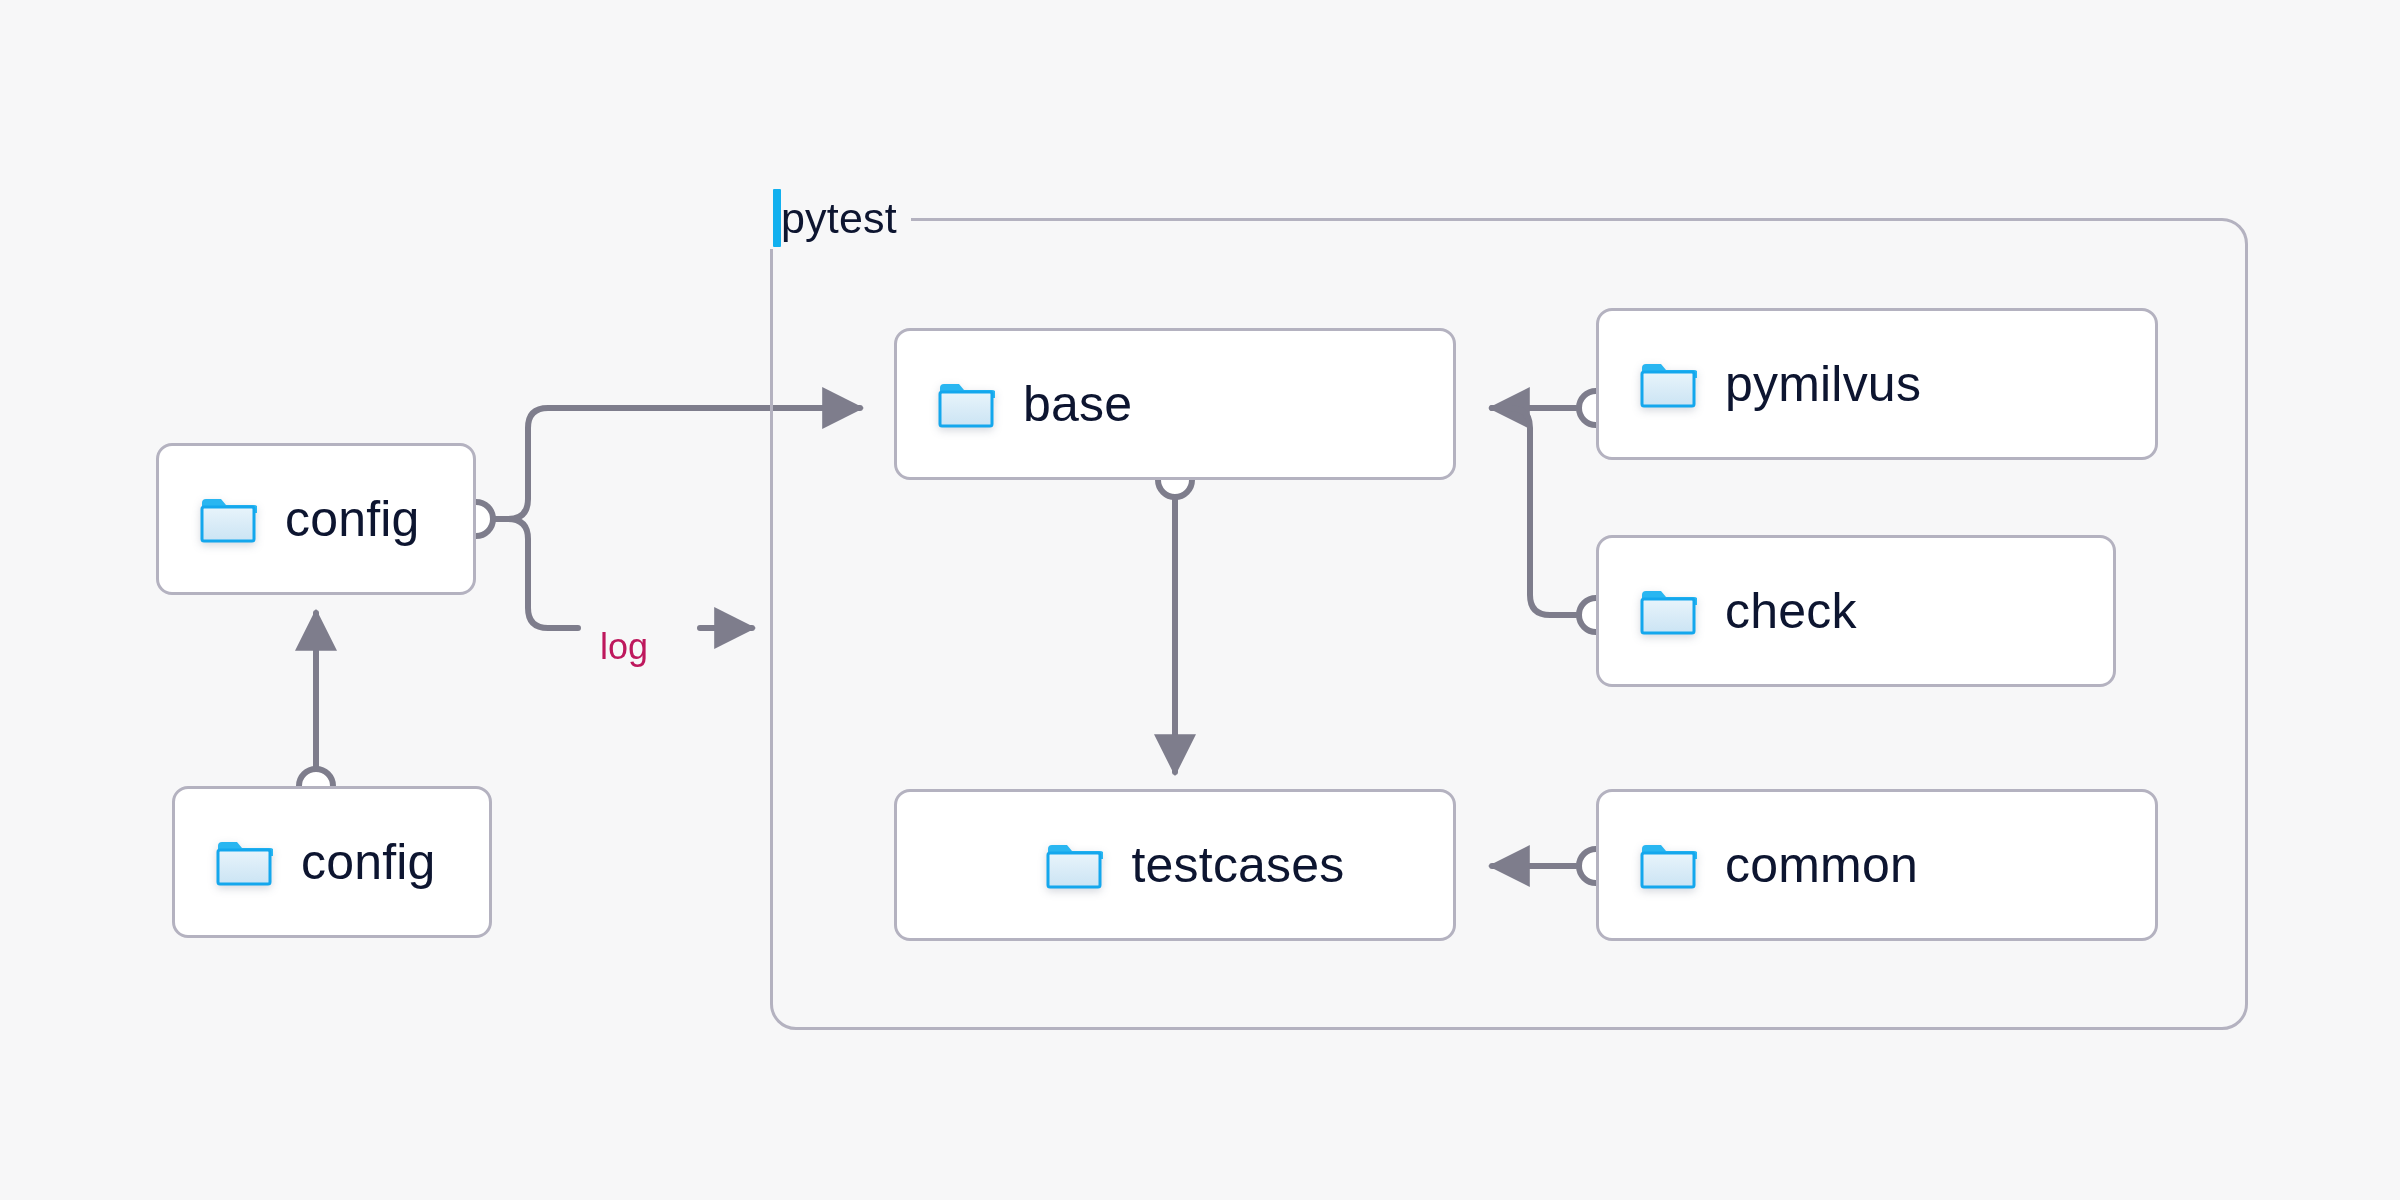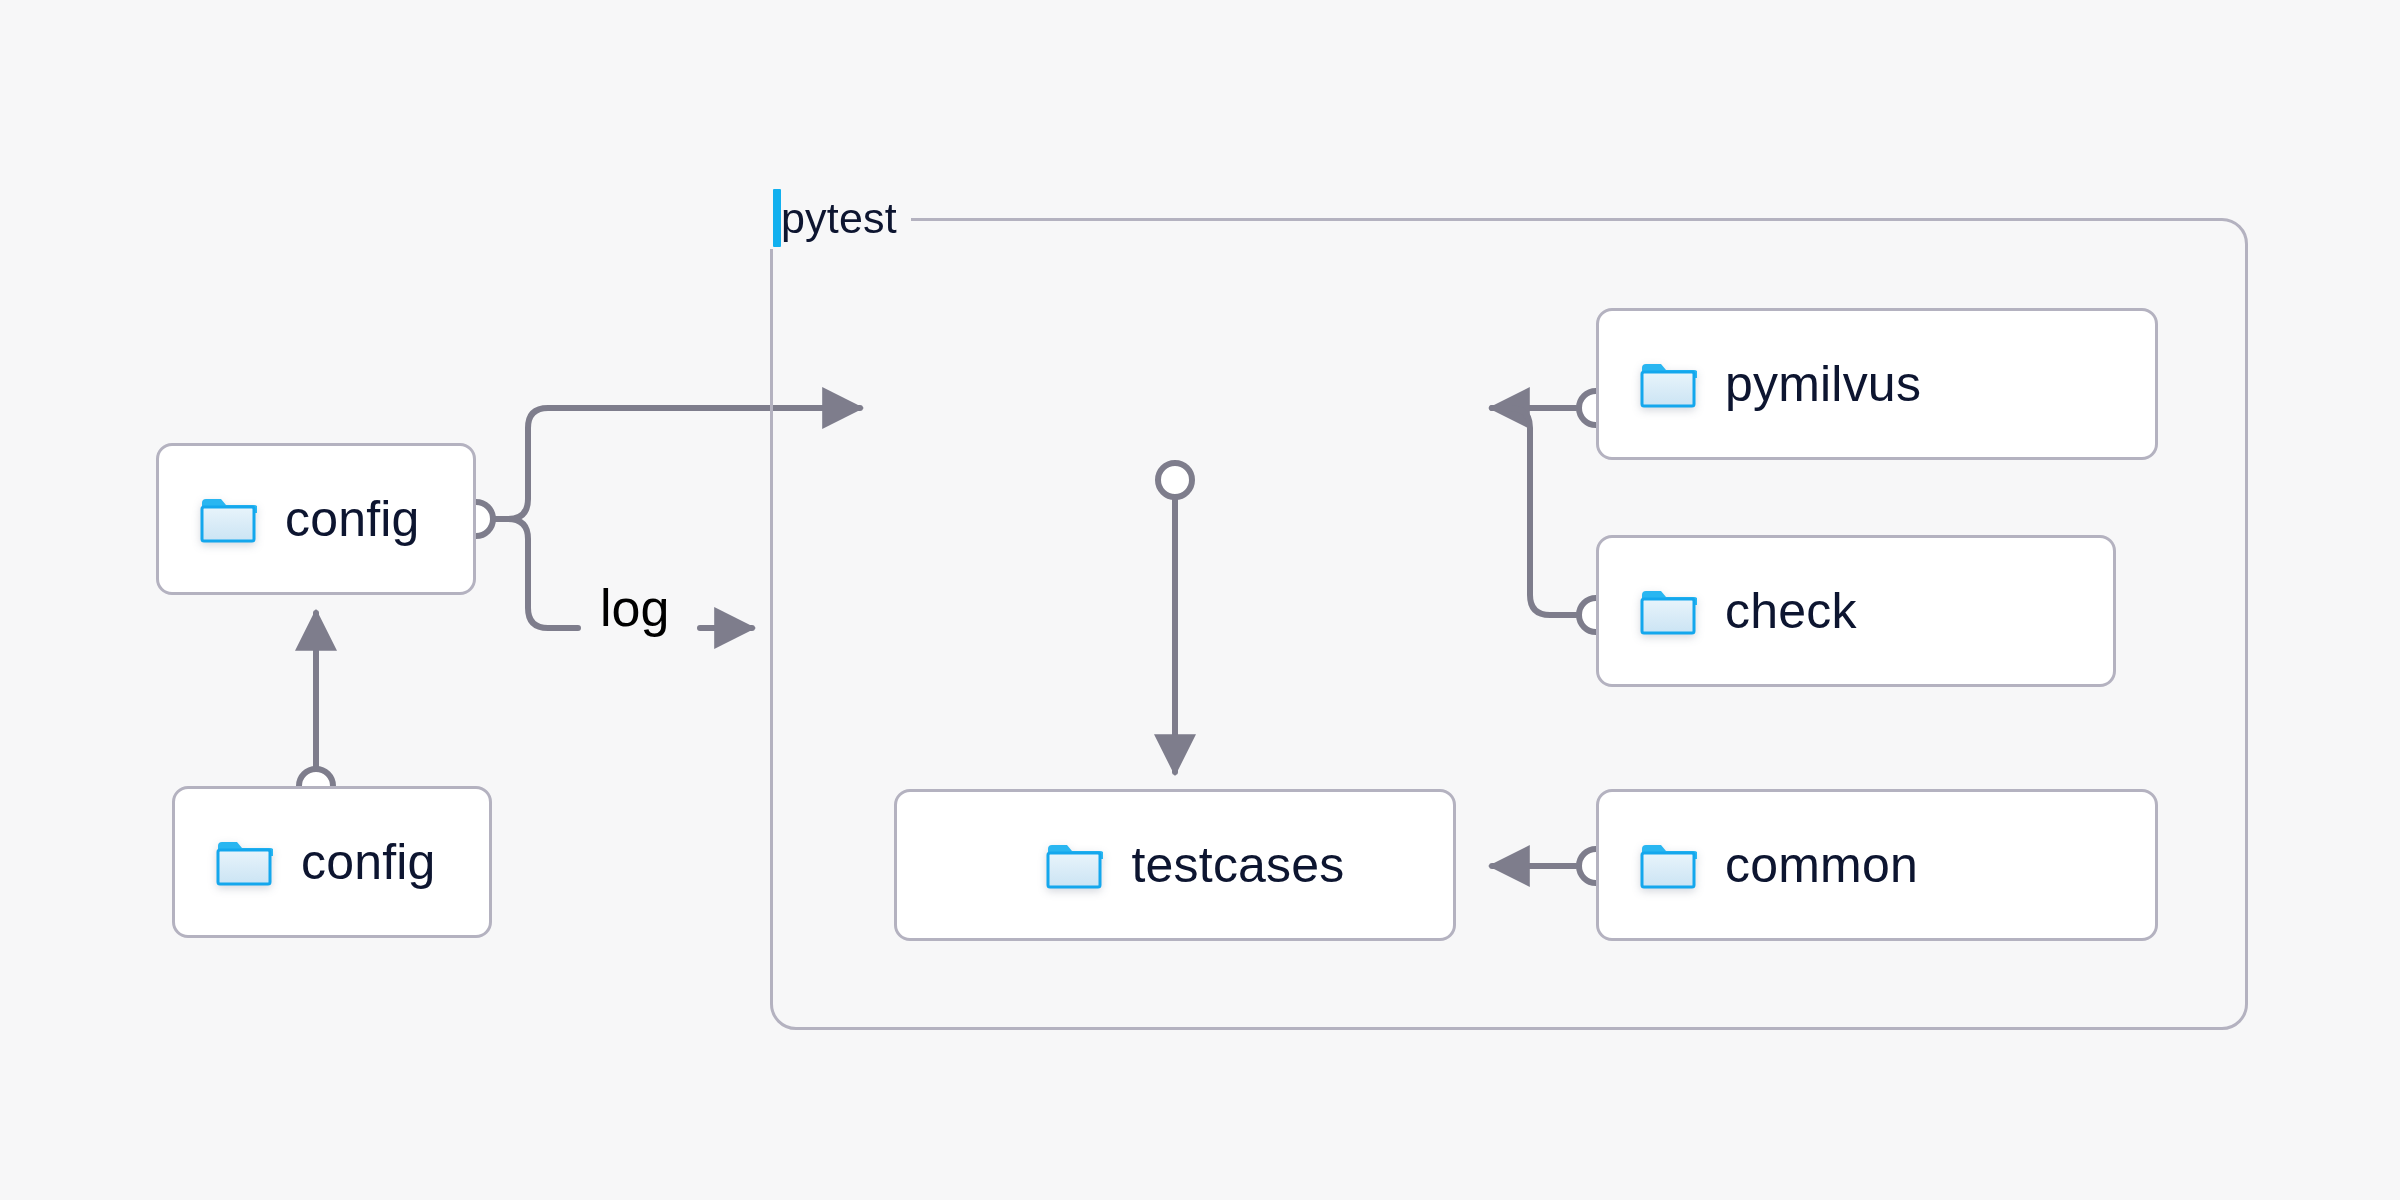--- a/index.html
+++ b/index.html
@@ -73,23 +73,24 @@
   
   #edges {
     position: absolute;
     left: 0; top: 0;
     width: 2400px;
     height: 1200px;
     pointer-events: none;
   }
   .edge-label {
     position: absolute;
-    font-size: 52px;
-    color: #000000;
+    font-size: 36px;
+    color: #be185d;
     white-space: nowrap;
+    margin-top: 48px;
   }
 </style>
 </head>
 <body>
 
 <div id="canvas">
 
   <svg id="edges" viewBox="0 0 2400 1200">
     <defs>
       <marker id="arrow" viewBox="0 0 10 10" refX="9" refY="5" markerWidth="7" markerHeight="7" orient="auto-start-reverse">
@@ -148,20 +149,29 @@
   <div class="node" style="left: 172px; top: 786px; width: 320px; height: 152px;">
     <span class="folder-icon">
       <svg viewBox="0 0 58 50" xmlns="http://www.w3.org/2000/svg">
         <path d="M3 9 a4 4 0 0 1 4-4 h15 l5 6 h28 a4 4 0 0 1 4 4 v4 H3 z" fill="#29b6f1"></path>
         <rect x="3" y="13" width="52" height="34" rx="2" fill="url(#folderGrad)" stroke="#14a7ed" stroke-width="3"></rect>
       </svg>
     </span>
     <span class="node-label">config</span>
   </div>
 
+  <div class="node" style="left: 894px; top: 328px; width: 562px; height: 152px;">
+    <span class="folder-icon">
+      <svg viewBox="0 0 58 50" xmlns="http://www.w3.org/2000/svg">
+        <path d="M3 9 a4 4 0 0 1 4-4 h15 l5 6 h28 a4 4 0 0 1 4 4 v4 H3 z" fill="#29b6f1"></path>
+        <rect x="3" y="13" width="52" height="34" rx="2" fill="url(#folderGrad)" stroke="#14a7ed" stroke-width="3"></rect>
+      </svg>
+    </span>
+    <span class="node-label">base</span>
+  </div>
 
   <div class="node" style="left: 894px; top: 789px; width: 562px; height: 152px; justify-content: center;">
     <span class="folder-icon">
       <svg viewBox="0 0 58 50" xmlns="http://www.w3.org/2000/svg">
         <path d="M3 9 a4 4 0 0 1 4-4 h15 l5 6 h28 a4 4 0 0 1 4 4 v4 H3 z" fill="#29b6f1"></path>
         <rect x="3" y="13" width="52" height="34" rx="2" fill="url(#folderGrad)" stroke="#14a7ed" stroke-width="3"></rect>
       </svg>
     </span>
     <span class="node-label">testcases</span>
   </div>

